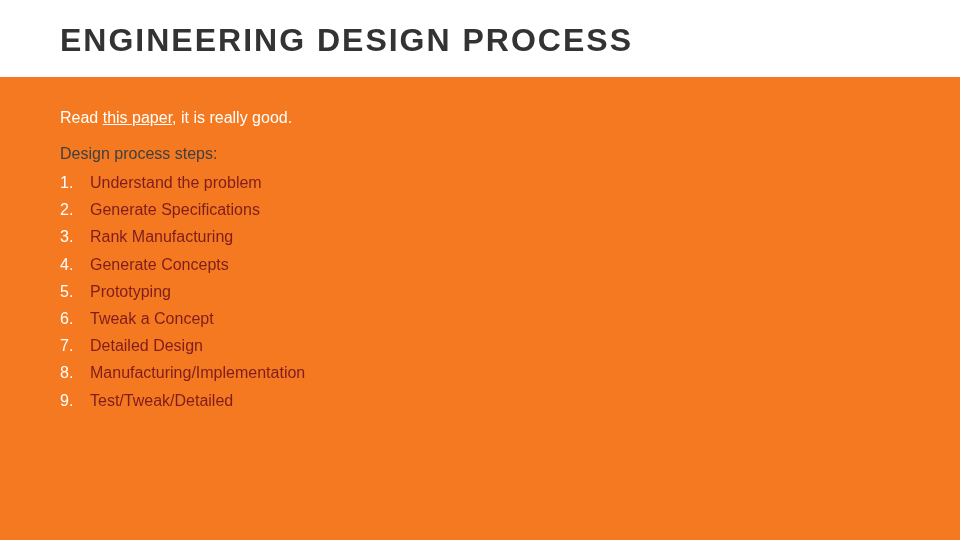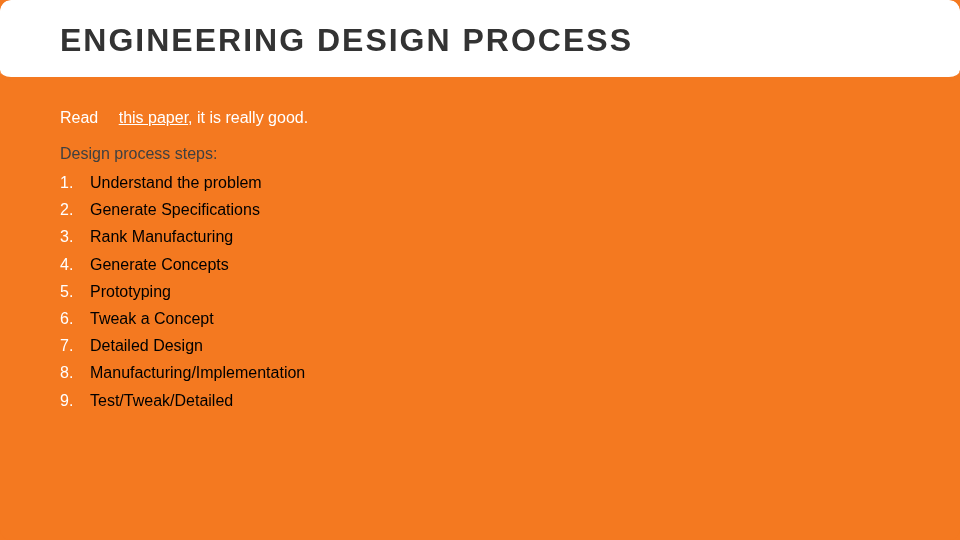--- a/index.html
+++ b/index.html
@@ -1,19 +1,18 @@
 <!DOCTYPE html>
 <html><head>
   <meta charset="utf-8">
   <style>
     * {
       margin: 0;
       padding: 0;
       box-sizing: border-box;
-      border-radius: 11px;
     }
 
     body {
       width: 960px;
       height: 540px;
       overflow: hidden;
       font-family: 'Arial', sans-serif;
       background: #f47920;
     }
 
@@ -47,21 +46,20 @@
     }
 
     .read-line {
       font-size: 16px;
       margin-bottom: 18px;
       color: #ffffff;
     }
 
     .read-line a {
       color: #ffffff;
-      margin-left: 16px;
     }
 
     .design-steps-label {
       font-size: 16px;
       margin-bottom: 6px;
       color: #404040;
     }
 
     .steps-list {
       list-style: none;
@@ -78,21 +76,21 @@
     }
 
     .step-number {
       min-width: 30px;
       font-size: 16px;
       color: #ffffff;
     }
 
     .step-text {
       font-size: 16px;
-      color: #000000;
+      color: #7f1d1d;
     }
   </style>
 </head>
 <body>
 
 <div class="slide">
 
   <div class="title-bar">
     <span class="title-text">ENGINEERING DESIGN PROCESS</span>
   </div>

